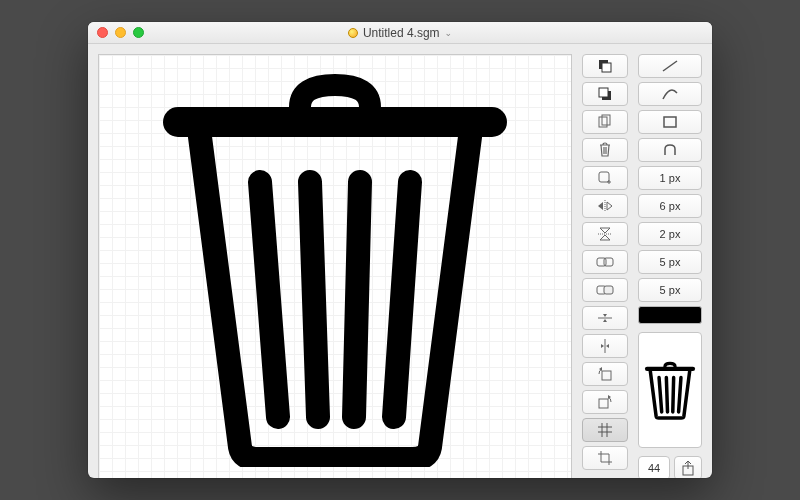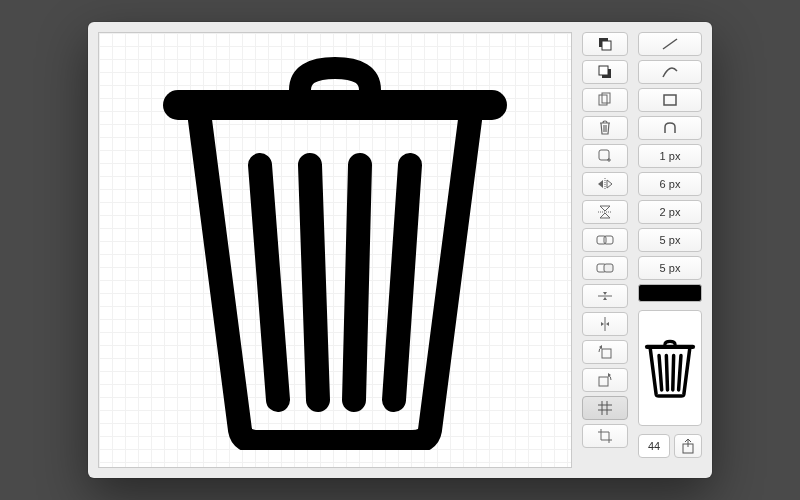--- a/index.html
+++ b/index.html
@@ -115,20 +115,32 @@
     background:#fff; border:1px solid #c6c6c6; border-radius:4px;
     display:flex; align-items:center; justify-content:center;
     font-size:11px; color:#333;
   }
 </style>
 </head>
 <body>
 
 <div class="window">
 
+  <div class="titlebar">
+    <div class="traffic">
+      <div class="dot red"></div>
+      <div class="dot yellow"></div>
+      <div class="dot green"></div>
+    </div>
+    <div class="title">
+      <span class="title-icon"></span>
+      <span>Untitled 4.sgm</span>
+      <span class="chev">⌄</span>
+    </div>
+  </div>
 
   <div class="body">
 
     <div class="canvas-wrap">
       <div class="grid"></div>
       <div class="artwork">
         <svg width="370" height="400" viewBox="0 0 370 400">
           <g fill="none" stroke="#000" stroke-linecap="round">
 
             <path d="M150 40 Q150 18 185 18 Q220 18 220 40" stroke-width="22"></path>

